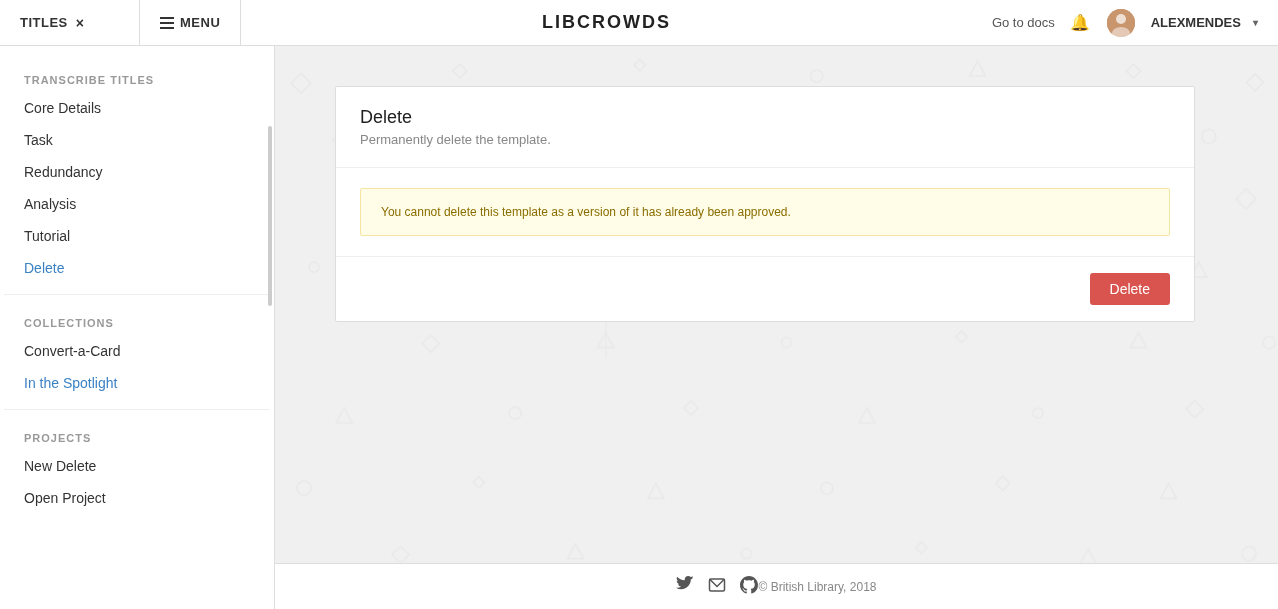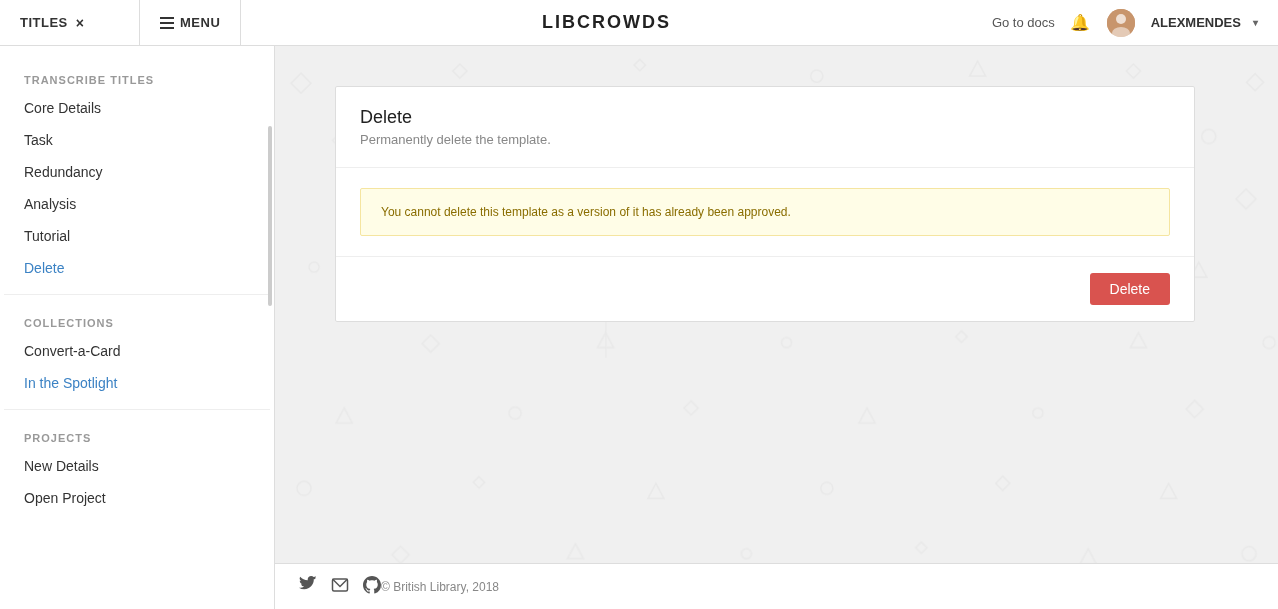--- a/index.html
+++ b/index.html
@@ -105,21 +105,21 @@
     .btn-delete {
       background: #d9534f; color: #fff; border: none;
       padding: 8px 20px; font-size: 14px; font-weight: 500;
       border-radius: 3px; cursor: pointer;
     }
 
     
     .main-footer {
       position: absolute; bottom: 0; left: 0; right: 0;
       height: 46px; background: #fff; border-top: 1px solid #ddd;
-      display: flex; align-items: center; justify-content: flex-start;
+      display: flex; align-items: center; justify-content: center;
       padding: 0 24px; z-index: 2;
     }
     .footer-icons { display: flex; gap: 14px; }
     .footer-icon { font-size: 16px; color: #555; cursor: pointer; }
     .footer-copy { font-size: 12px; color: #888; }
   </style>
 </head>
 <body>
 
 <div class="header">
@@ -186,21 +186,21 @@
     </div>
     <div class="sidebar-item link-blue">
       <span>In the Spotlight</span>
     </div>
 
     <div class="sidebar-divider"></div>
 
     <div class="sidebar-section-title">PROJECTS</div>
 
     <div class="sidebar-item">
-      <span>New Details</span>
+      <span>New Delete</span>
     </div>
     <div class="sidebar-item">
       <span>Open Project</span>
     </div>
 
     <div style="position:absolute; right:2px; top:80px; width:4px; height:180px; background:#ccc; border-radius:2px;"></div>
   </nav>
 
   <div class="main">
 

